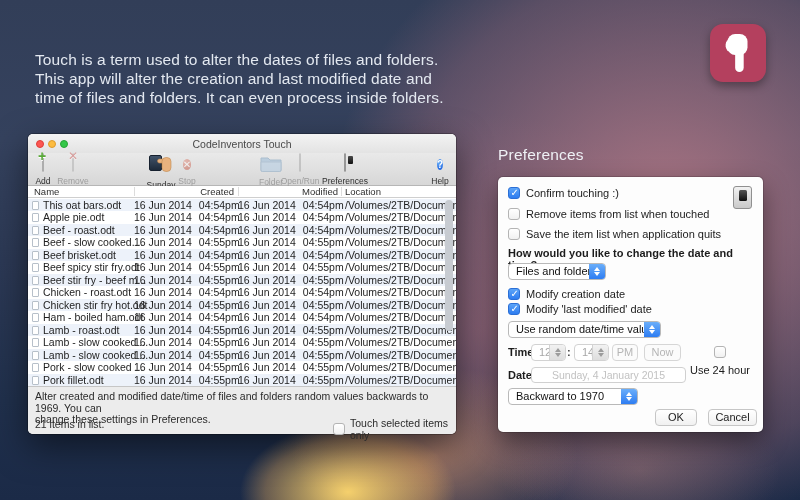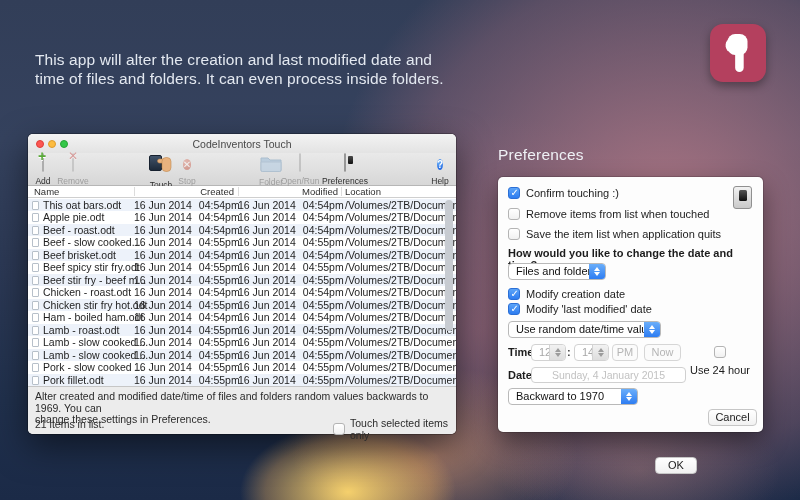--- a/index.html
+++ b/index.html
@@ -124,20 +124,21 @@
   .btn.disabled { color:#b5b5b5; background:#fbfbfb; border-color:#d6d6d6; }
   #date-field { position:absolute; left:33px; top:190px; width:155px; height:16px; border:1px solid #d0d0d0;
     border-radius:4px; background:#fff; color:#c2c2c2; text-align:center; font-size:10.5px; line-height:14px; }
   .flabel { position:absolute; left:10px; font-size:11px; color:#1c1c1c; }
   .colon { position:absolute; left:69px; top:169px; font-weight:bold; color:#444; }
 </style>
 </head>
 <body>
 
 <div id="intro" class="abs">
+  <div>Touch is a term used to alter the dates of files and folders.</div>
   <div>This app will alter the creation and last modified date and</div>
   <div>time of files and folders. It can even process inside folders.</div>
 </div>
 
 <div id="app-icon" class="abs" style="background:#b4405e;">
   <svg width="38" height="42" viewBox="0 0 40 44">
     <g fill="#ffffff">
       <rect x="9" y="2" width="21" height="22" rx="8"></rect>
       <rect x="7" y="7" width="12" height="14" rx="6"></rect>
       <rect x="17" y="16" width="9" height="26" rx="4.5"></rect>
@@ -170,21 +171,21 @@
     <div class="titem" style="left:110px;">
       <span class="ticon" style="width:24px;">
         <span class="touch-screen"></span>
         <svg width="15" height="18" viewBox="0 0 15 18" style="position:absolute;left:8px;top:2px;">
           <g fill="#e9b27e" stroke="#c08a52" stroke-width=".6">
             <rect x="0.5" y="3" width="9" height="4" rx="2"></rect>
             <rect x="5" y="1.5" width="9" height="14" rx="4"></rect>
           </g>
         </svg>
       </span>
-      <span class="tlabel">Touch</span>
+      <span class="tlabel">Sunday</span>
     </div>
     <div class="titem disabled" style="left:136px;">
       <span class="ticon">
         <span class="stop-circle">✕</span>
       </span>
       <span class="tlabel">Stop</span>
     </div>
     <div class="titem disabled" style="left:220px;">
       <span class="ticon">
         <svg width="22" height="18" viewBox="0 0 22 18">
@@ -407,15 +408,15 @@
   </div>
 
   <span class="flabel" style="top:192px;font-weight:bold;">Date</span>
   <div id="date-field">Sunday, 4 January 2015</div>
 
   <div class="select" style="left:10px;top:211px;width:130px;">
     <span>Backward to 1970</span>
     <span class="cap"></span>
   </div>
 
-  <div class="btn" style="left:157px;top:232px;width:42px;margin-top:48px;">OK</div>
+  <div class="btn" style="left:157px;top:232px;width:42px;">OK</div>
   <div class="btn" style="left:210px;top:232px;width:49px;">Cancel</div>
 </div>
 
 </body></html>

